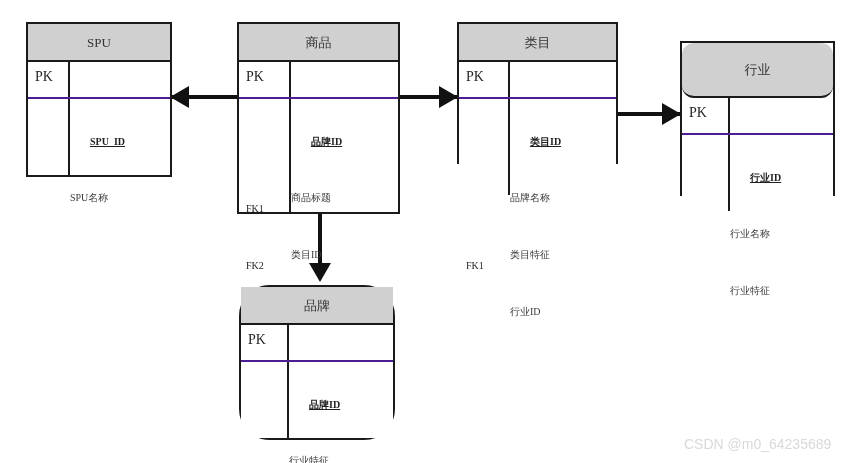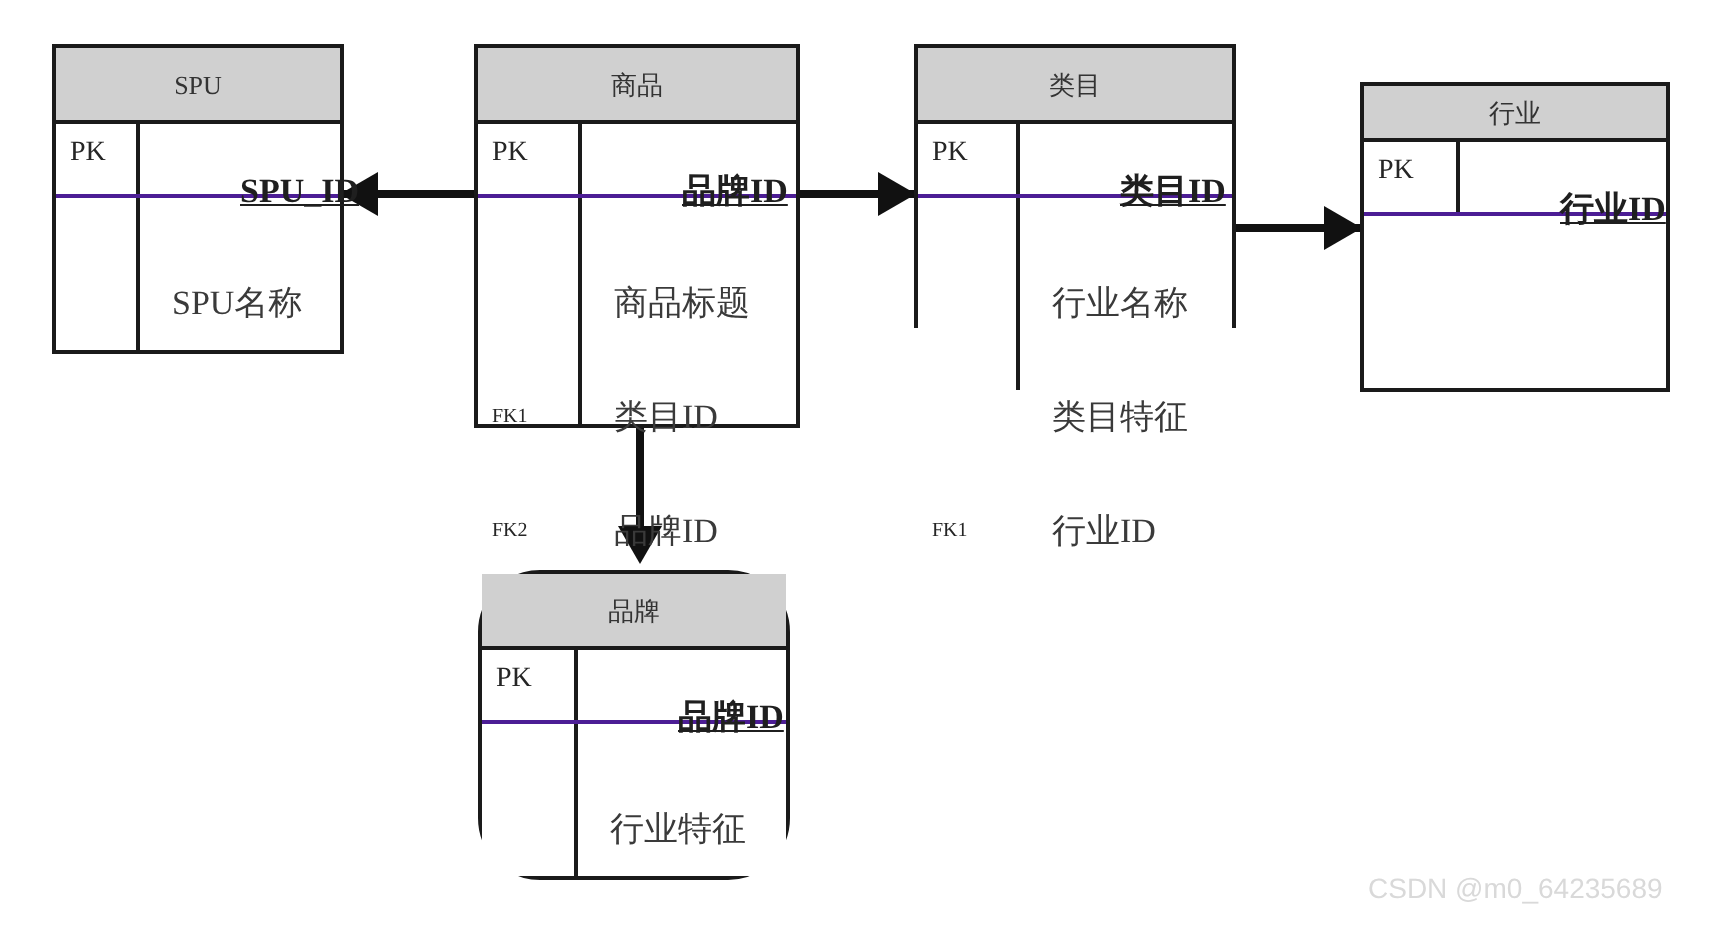--- a/index.html
+++ b/index.html
@@ -53,26 +53,27 @@
     padding-left: 7px;
     padding-top: 5px;
     font-size: 14px;
     color: #262626;
     line-height: 19px;
     white-space: pre;
   }
   .col-field {
     box-sizing: border-box;
     flex: 1 1 auto;
-    padding-left: 16px;
+    padding-left: 0;
     padding-top: 5px;
-    font-size: 17px;
+    font-size: 10px;
     color: #3a3a3a;
     line-height: 19px;
     white-space: pre;
+    margin-top: 46px;
   }
   .pk-name {
     text-decoration: underline;
     font-weight: bold;
     color: #1f1f1f;
   }
   .attr-line {
     display: block;
     white-space: pre;
   }
@@ -187,33 +188,40 @@
         <span class="pk-name">类目ID</span>
       </div>
     </div>
     <div class="entity-section" style="height:96px;">
       <div class="col-tag" style="width:51px;">
         <span class="tag-spacer"></span>
         <span class="tag-spacer"></span>
         <span class="tag-line">FK1</span>
       </div>
       <div class="col-field">
-        <span class="attr-line">行业名称</span>
+        <span class="attr-line">品牌名称</span>
         <span class="attr-line">类目特征</span>
         <span class="attr-line">行业ID</span>
       </div>
     </div>
   </div>
 
   <div class="entity" style="left:680px; top:41px; width:155px; height:155px;">
-    <div class="entity-title" style="height:28px;">行业</div>
+    <div class="entity-title" style="height:55px;border-radius:12px;">行业</div>
     <div class="entity-section section-key" style="height:37px;">
       <div class="col-tag" style="width:48px;">PK</div>
       <div class="col-field">
         <span class="pk-name">行业ID</span>
+      </div>
+    </div>
+    <div class="entity-section" style="height:76px;">
+      <div class="col-tag" style="width:48px;"></div>
+      <div class="col-field">
+        <span class="attr-line">行业名称</span>
+        <span class="attr-line">行业特征</span>
       </div>
     </div>
   </div>
 
   <div class="entity" style="left:239px; top:285px; width:156px; height:155px;border-radius:31px;">
     <div class="entity-title" style="height:38px;">品牌</div>
     <div class="entity-section section-key" style="height:37px;">
       <div class="col-tag" style="width:48px;">PK</div>
       <div class="col-field">
         <span class="pk-name">品牌ID</span>

